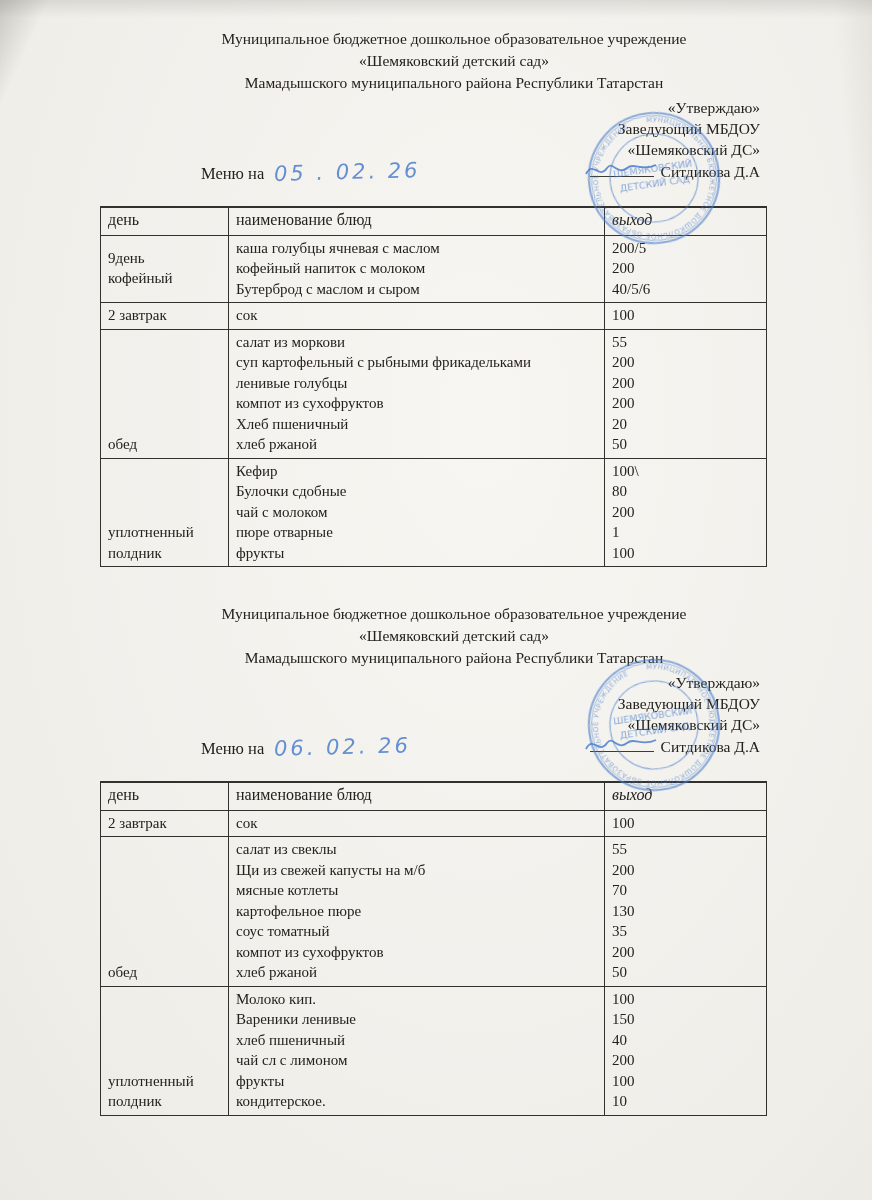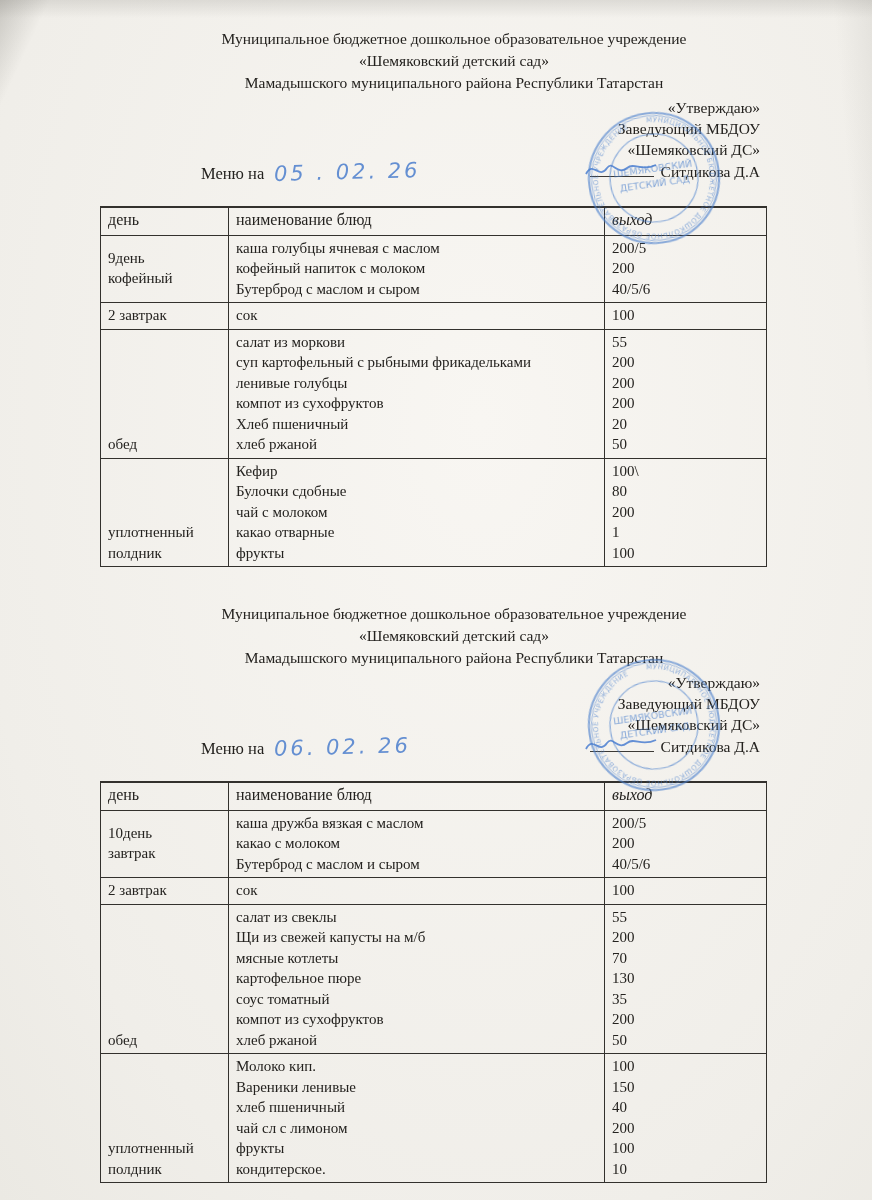--- a/index.html
+++ b/index.html
@@ -133,21 +133,21 @@
 200
 20
 50</td>
     </tr>
     <tr>
       <td class="v-bottom">уплотненный
 полдник</td>
       <td>Кефир
 Булочки сдобные
 чай с молоком
-какао отварные
+пюре отварные
 фрукты</td>
       <td>100\
 80
 200
 1
 100</td>
     </tr>
   </tbody>
     </table>
 </div>
@@ -194,30 +194,20 @@
         <col class="col-dish">
         <col class="col-out">
       </colgroup>
     <tbody>
         <tr>
       <th class="th-day">день</th>
       <th class="th-dish">наименование блюд</th>
       <th class="th-out">выход</th>
     </tr>
     <tr>
-      <td class="v-mid">10день
-завтрак</td>
-      <td>каша дружба вязкая с маслом
-какао с молоком
-Бутерброд с маслом и сыром</td>
-      <td>200/5
-200
-40/5/6</td>
-    </tr>
-    <tr>
       <td>2 завтрак</td>
       <td>сок</td>
       <td>100</td>
     </tr>
     <tr>
       <td class="v-bottom">обед</td>
       <td>салат из свеклы
 Щи из свежей капусты на м/б
 мясные котлеты
 картофельное пюре

